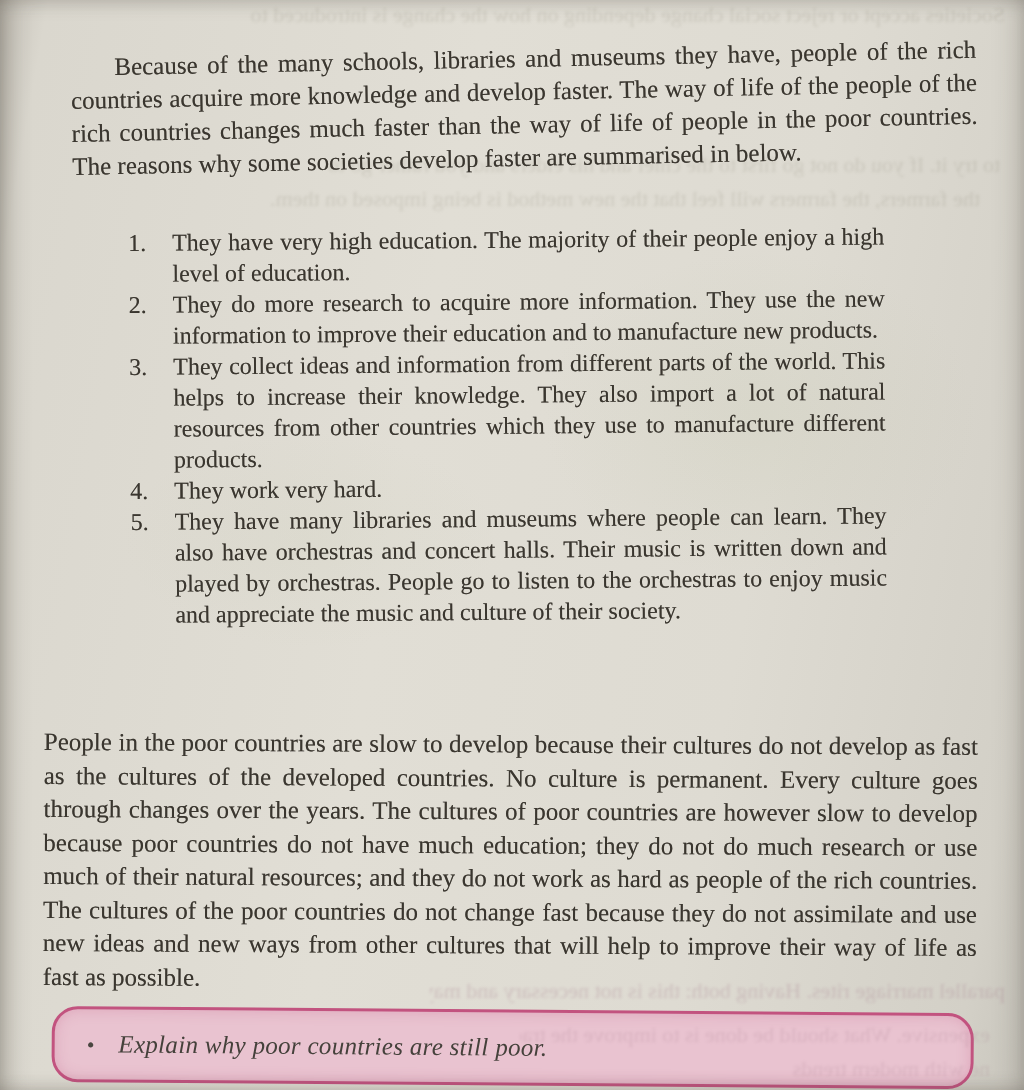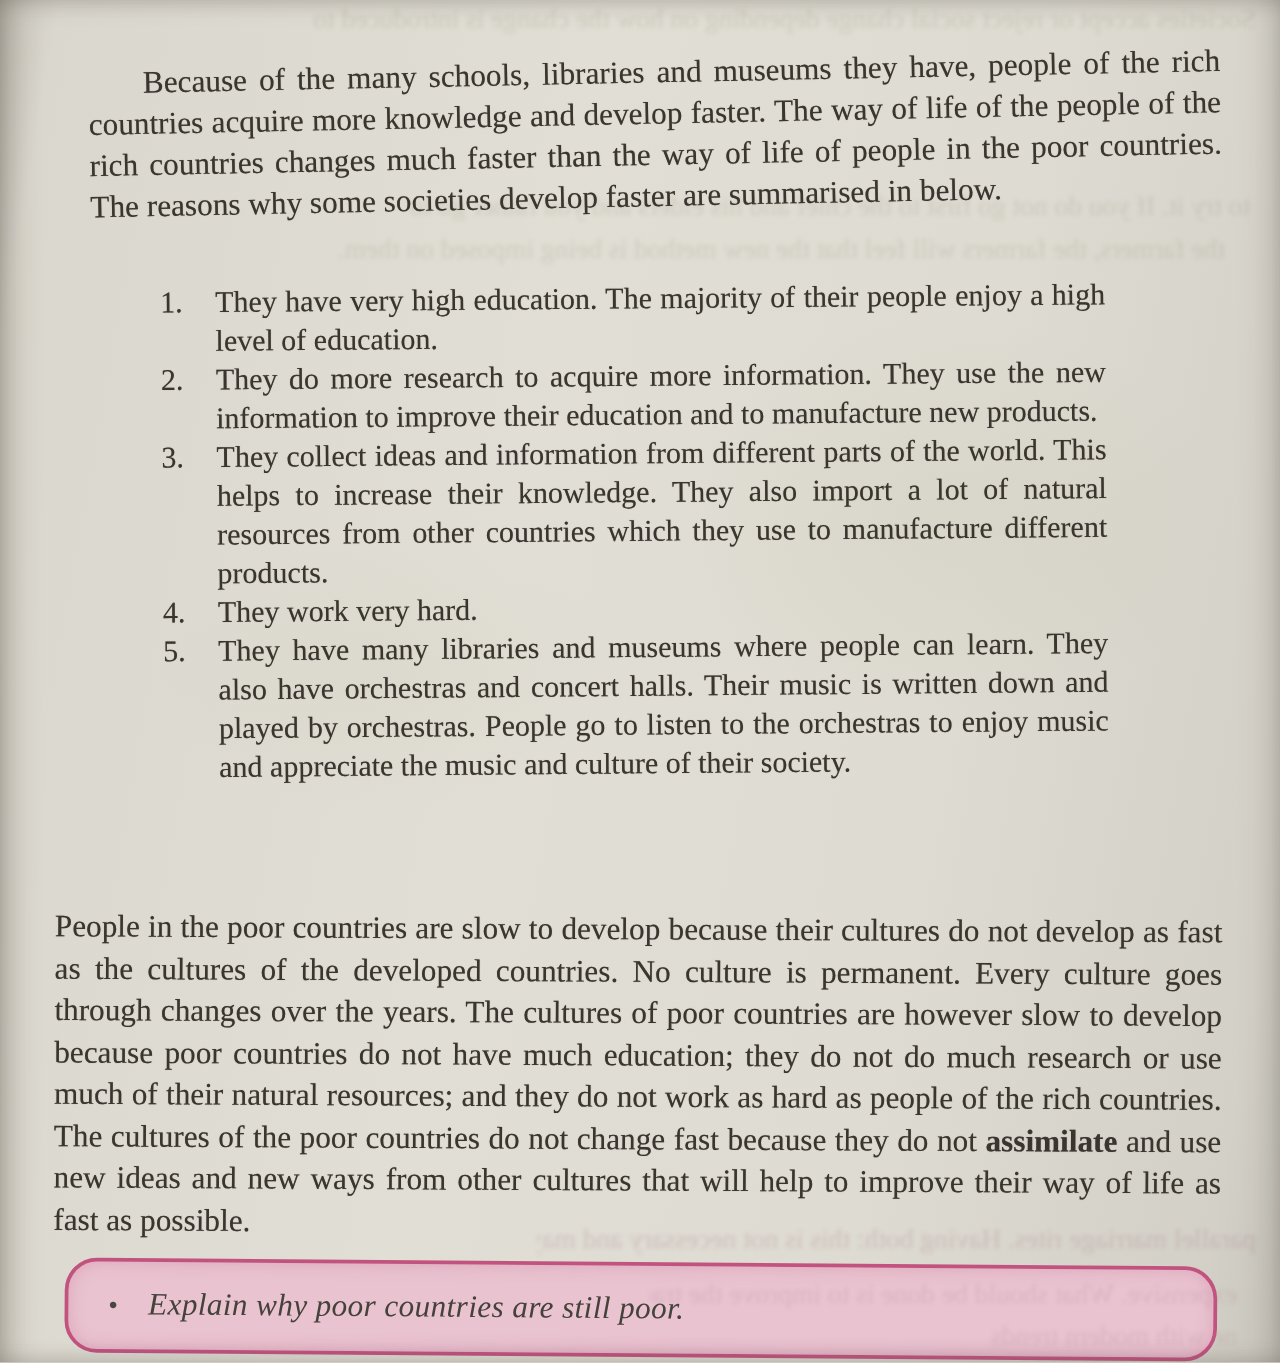--- a/index.html
+++ b/index.html
@@ -33,21 +33,21 @@
     transform:rotate(-0.5deg);transform-origin:left top;
   }
   .li{display:flex;}
   .num{flex:0 0 44px;text-align:left;}
   .it{width:712px;text-align:justify;}
   .closing{
     top:700px;left:44px;width:934px;
     font-size:25px;line-height:33.5px;
     transform:rotate(0.3deg);transform-origin:left top;
   }
-  .closing b{font-weight:700;}
+  .closing b{font-weight:400;}
   .qbox{
     position:absolute;top:1006px;left:52px;width:916px;height:70px;
     background:#e9c3d0;
     border:3px solid #c2537f;border-radius:26px;
     box-shadow:inset 0 0 14px rgba(190,90,130,.28);
     transform:rotate(0.45deg);transform-origin:left top;
     display:flex;align-items:center;
   }
   .qinner{display:flex;align-items:baseline;padding-left:32px;color:#45413b;}
   .qbullet{font-size:22px;margin-right:24px;color:#4a4640;}

